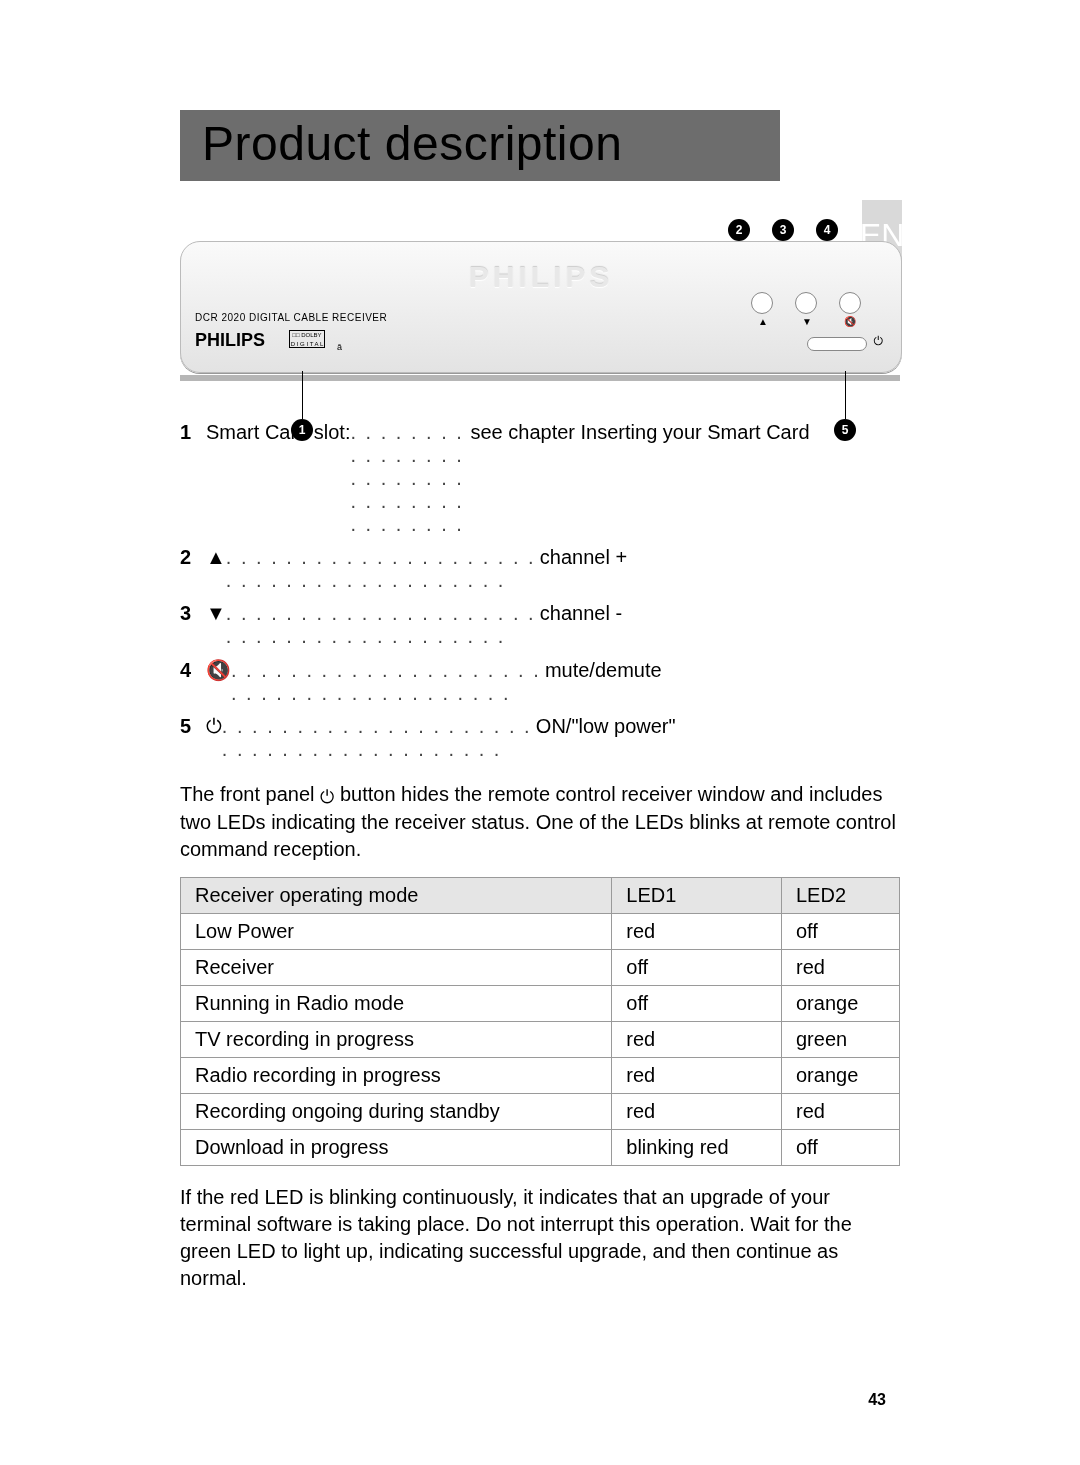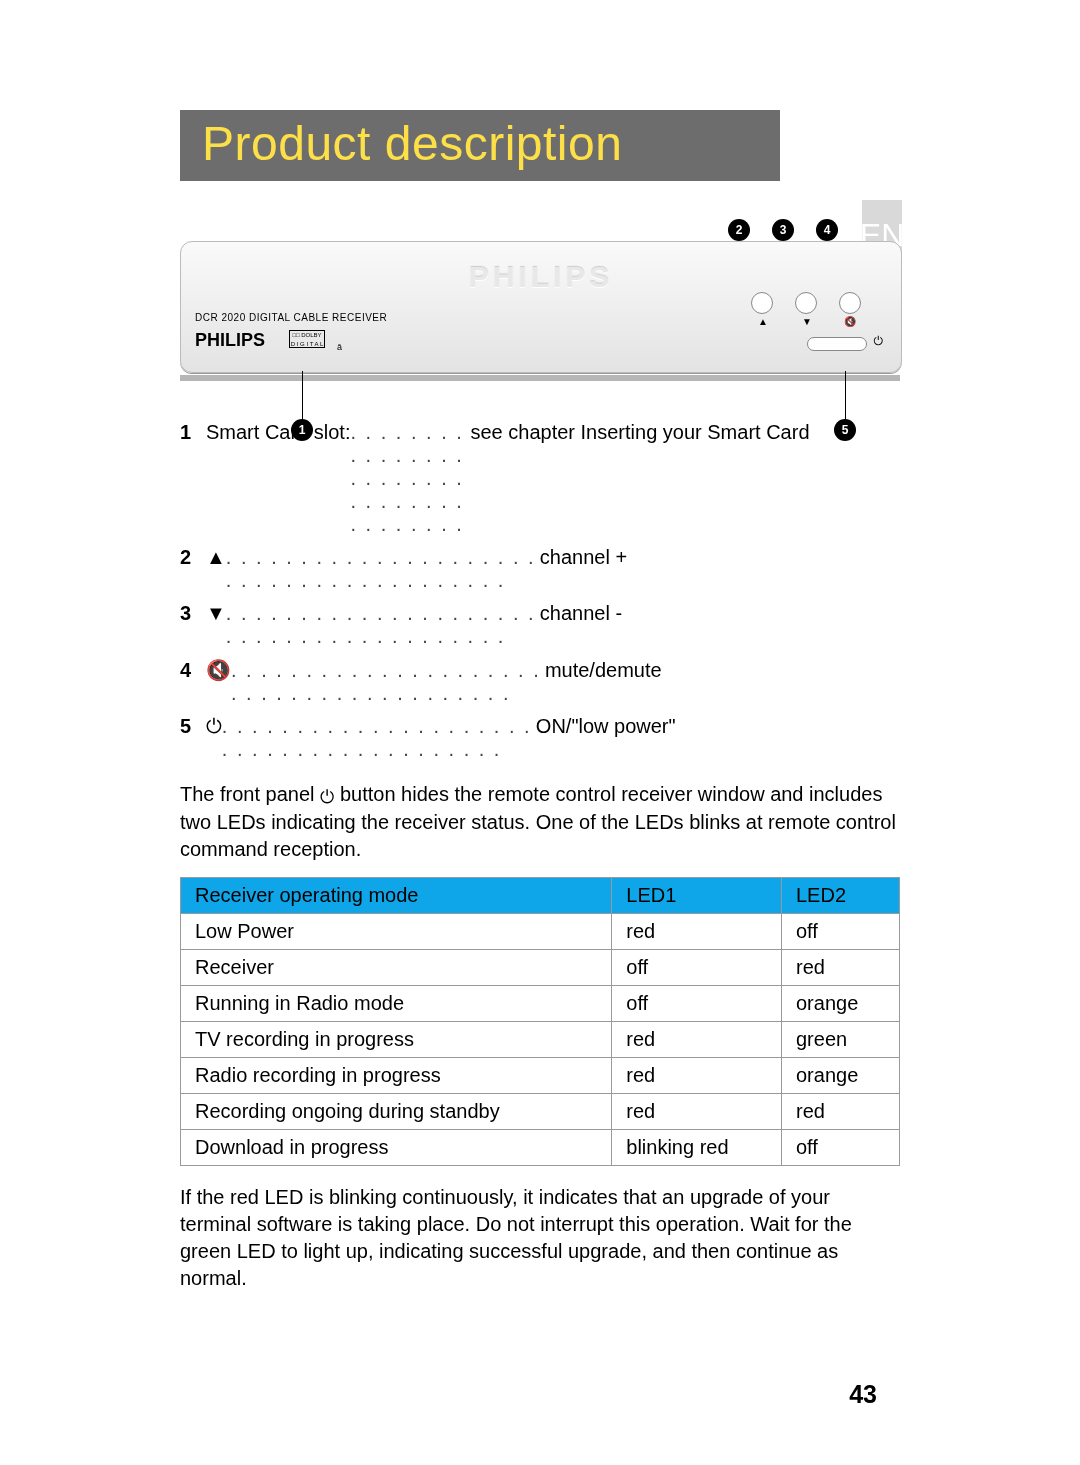--- a/index.html
+++ b/index.html
@@ -12,21 +12,21 @@
   }
   .page {
     width: 1080px;
     height: 1465px;
     position: relative;
     box-sizing: border-box;
     padding: 110px 180px 80px 180px;
   }
   .title-band {
     background: #6d6d6d;
-    color: #fde047;
+    color: #000000;
     display: inline-block;
     padding: 6px 22px 10px 22px;
     font-size: 48px;
     font-weight: 400;
     letter-spacing: 0.5px;
     margin-bottom: 22px;
     width: 600px;
     box-sizing: border-box;
   }
   .lang-tab {
@@ -77,21 +77,21 @@
     position: absolute;
     width: 1px;
     background: #000;
   }
   .device {
     position: relative;
     width: 720px;
     height: 130px;
     background: linear-gradient(#fafafa, #e3e3e3);
     border: 1px solid #bbb;
-    border-radius: 12px;
+    border-radius: 20px;
     box-shadow: 0 1px 0 #999;
   }
   .device .engrave {
     position: absolute;
     top: 18px;
     left: 50%;
     transform: translateX(-50%);
     color: #e8e8e8;
     font-family: Arial, sans-serif;
     font-size: 30px;
@@ -222,28 +222,28 @@
     margin: 12px auto 18px auto;
     font-size: 20px;
   }
   table.led th, table.led td {
     border: 1px solid #9a9a9a;
     padding: 6px 14px;
     text-align: left;
     font-weight: 400;
   }
   table.led thead th {
-    background: #0ea5e9;
+    background: #e5e5e5;
   }
   .page-num {
     position: absolute;
     bottom: 56px;
-    right: 203px;
+    right: 194px;
     font-weight: 700;
-    font-size: 25px;
+    font-size: 16px;
   }
   .inline-icon {
     display: inline-block;
     vertical-align: -2px;
     font-size: 18px;
   }
 </style>
 </head>
 <body>
 

